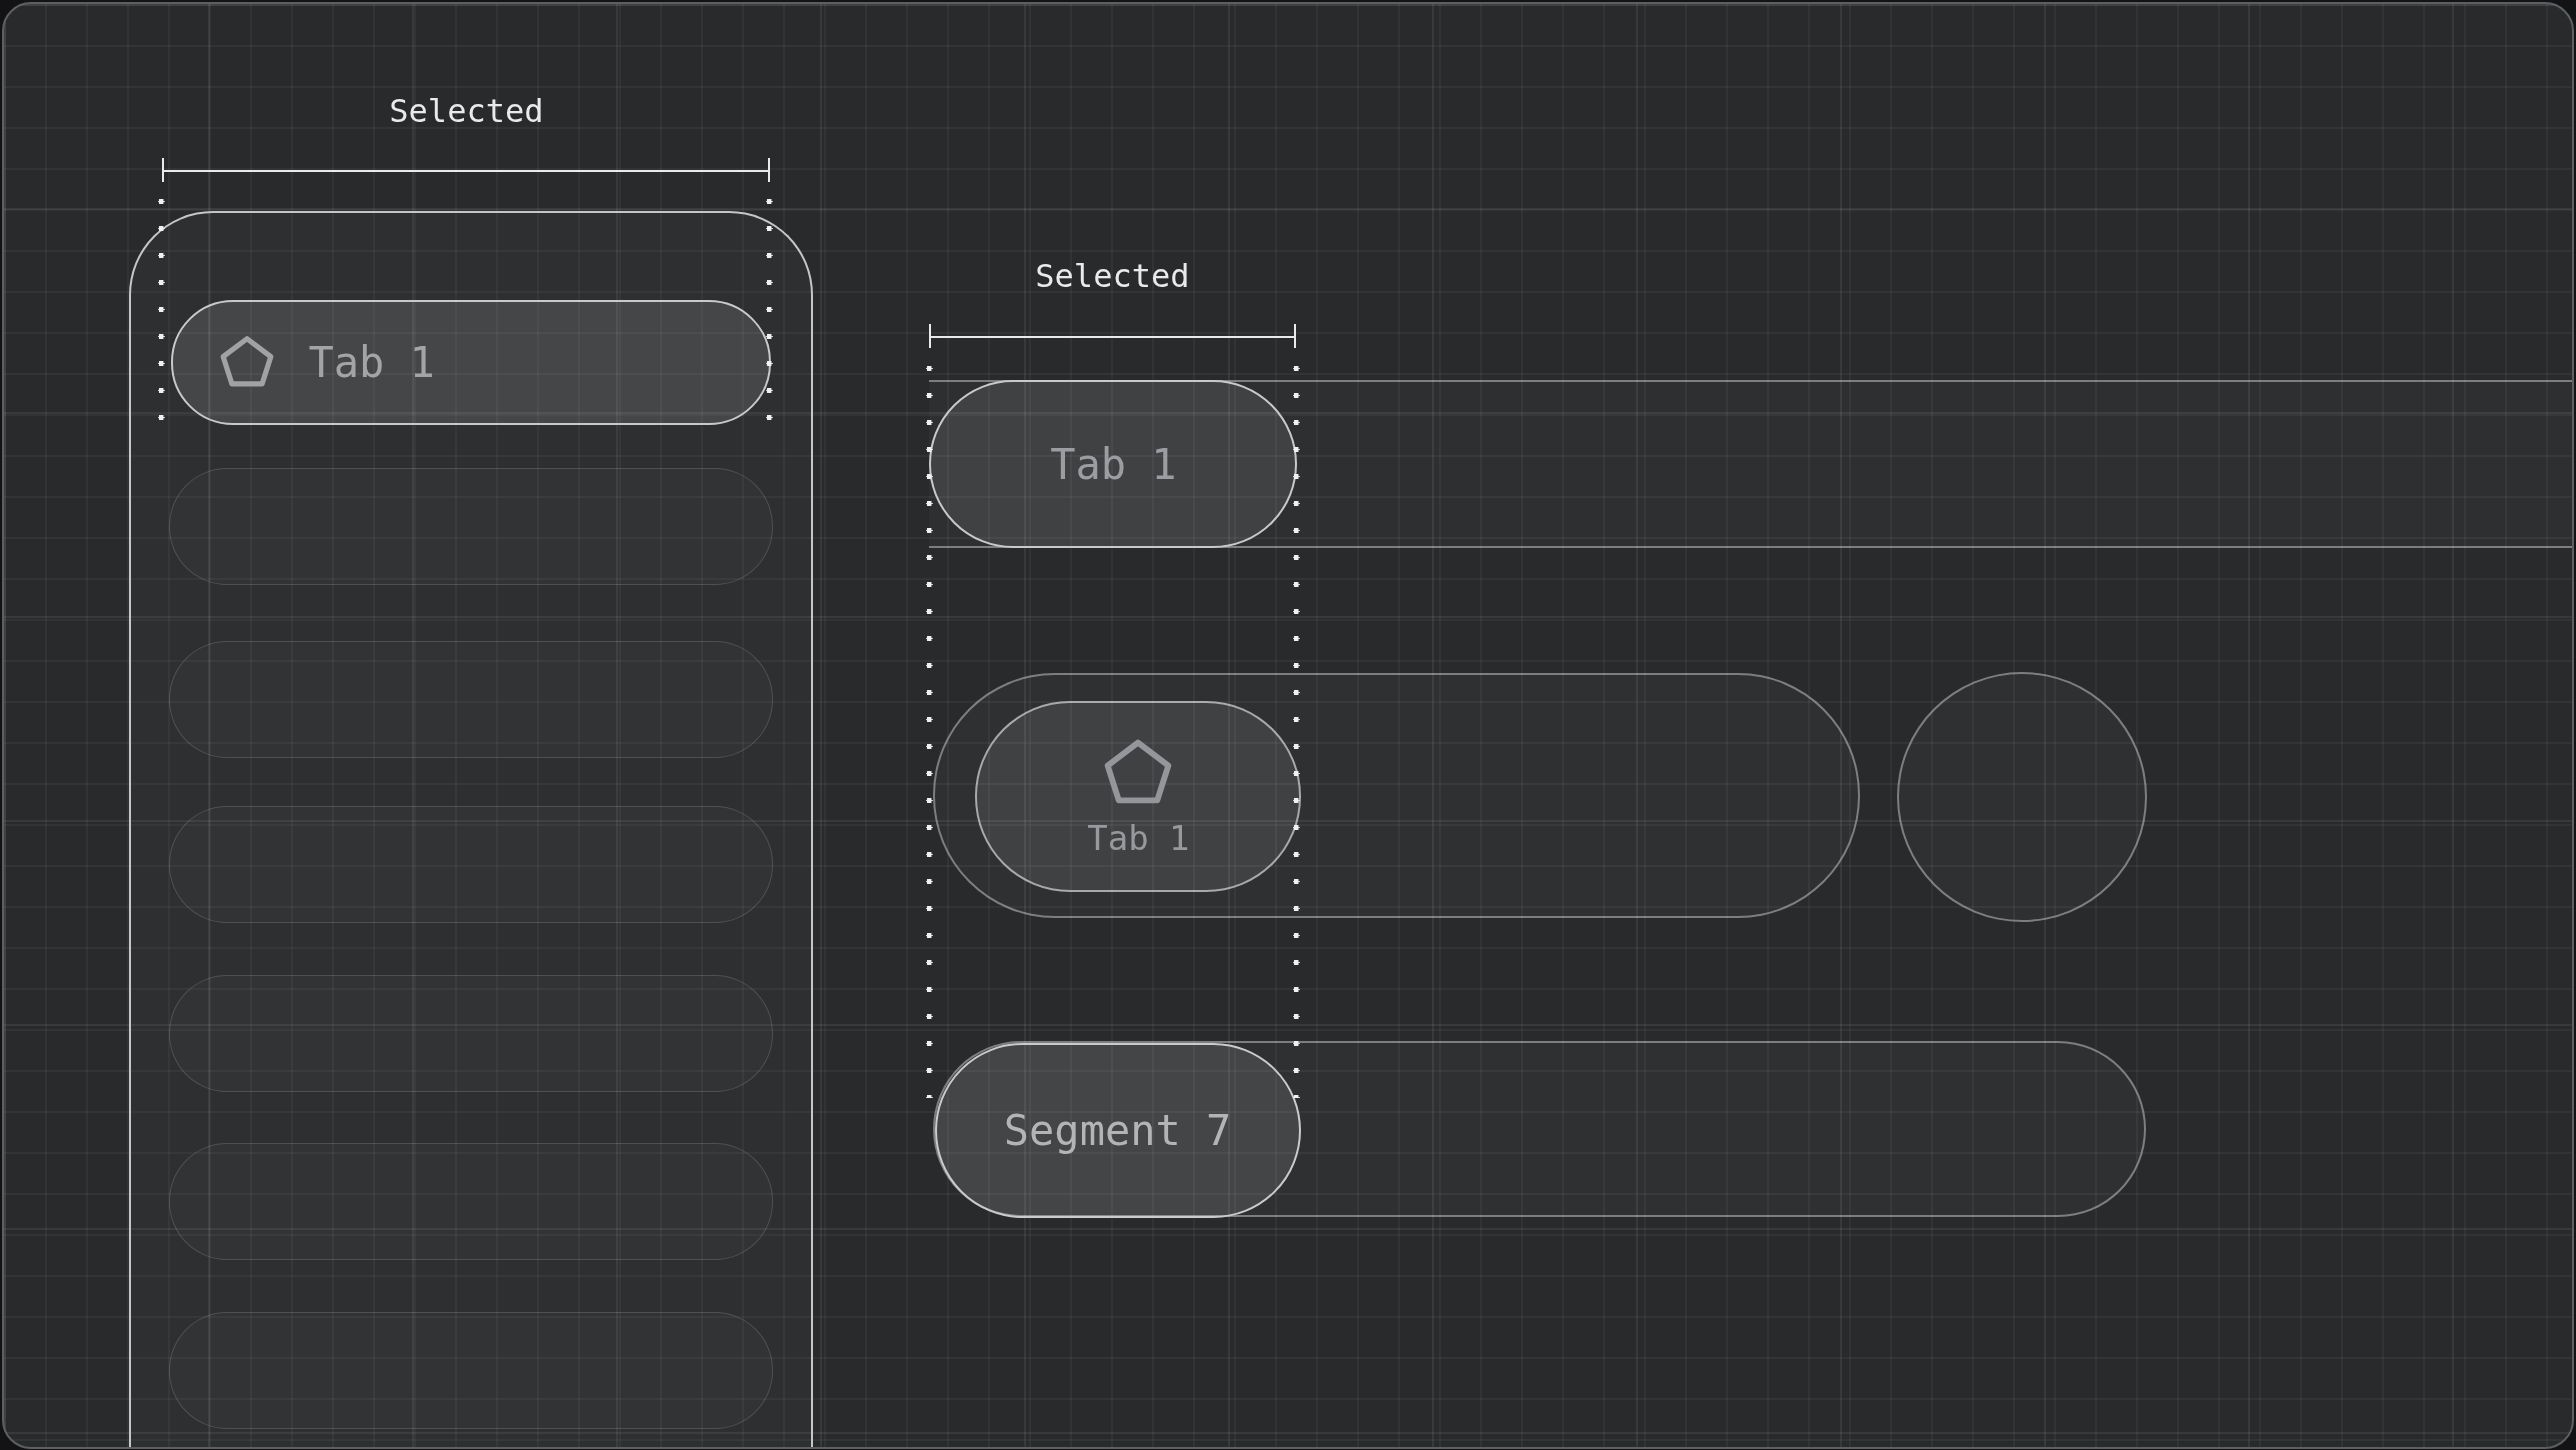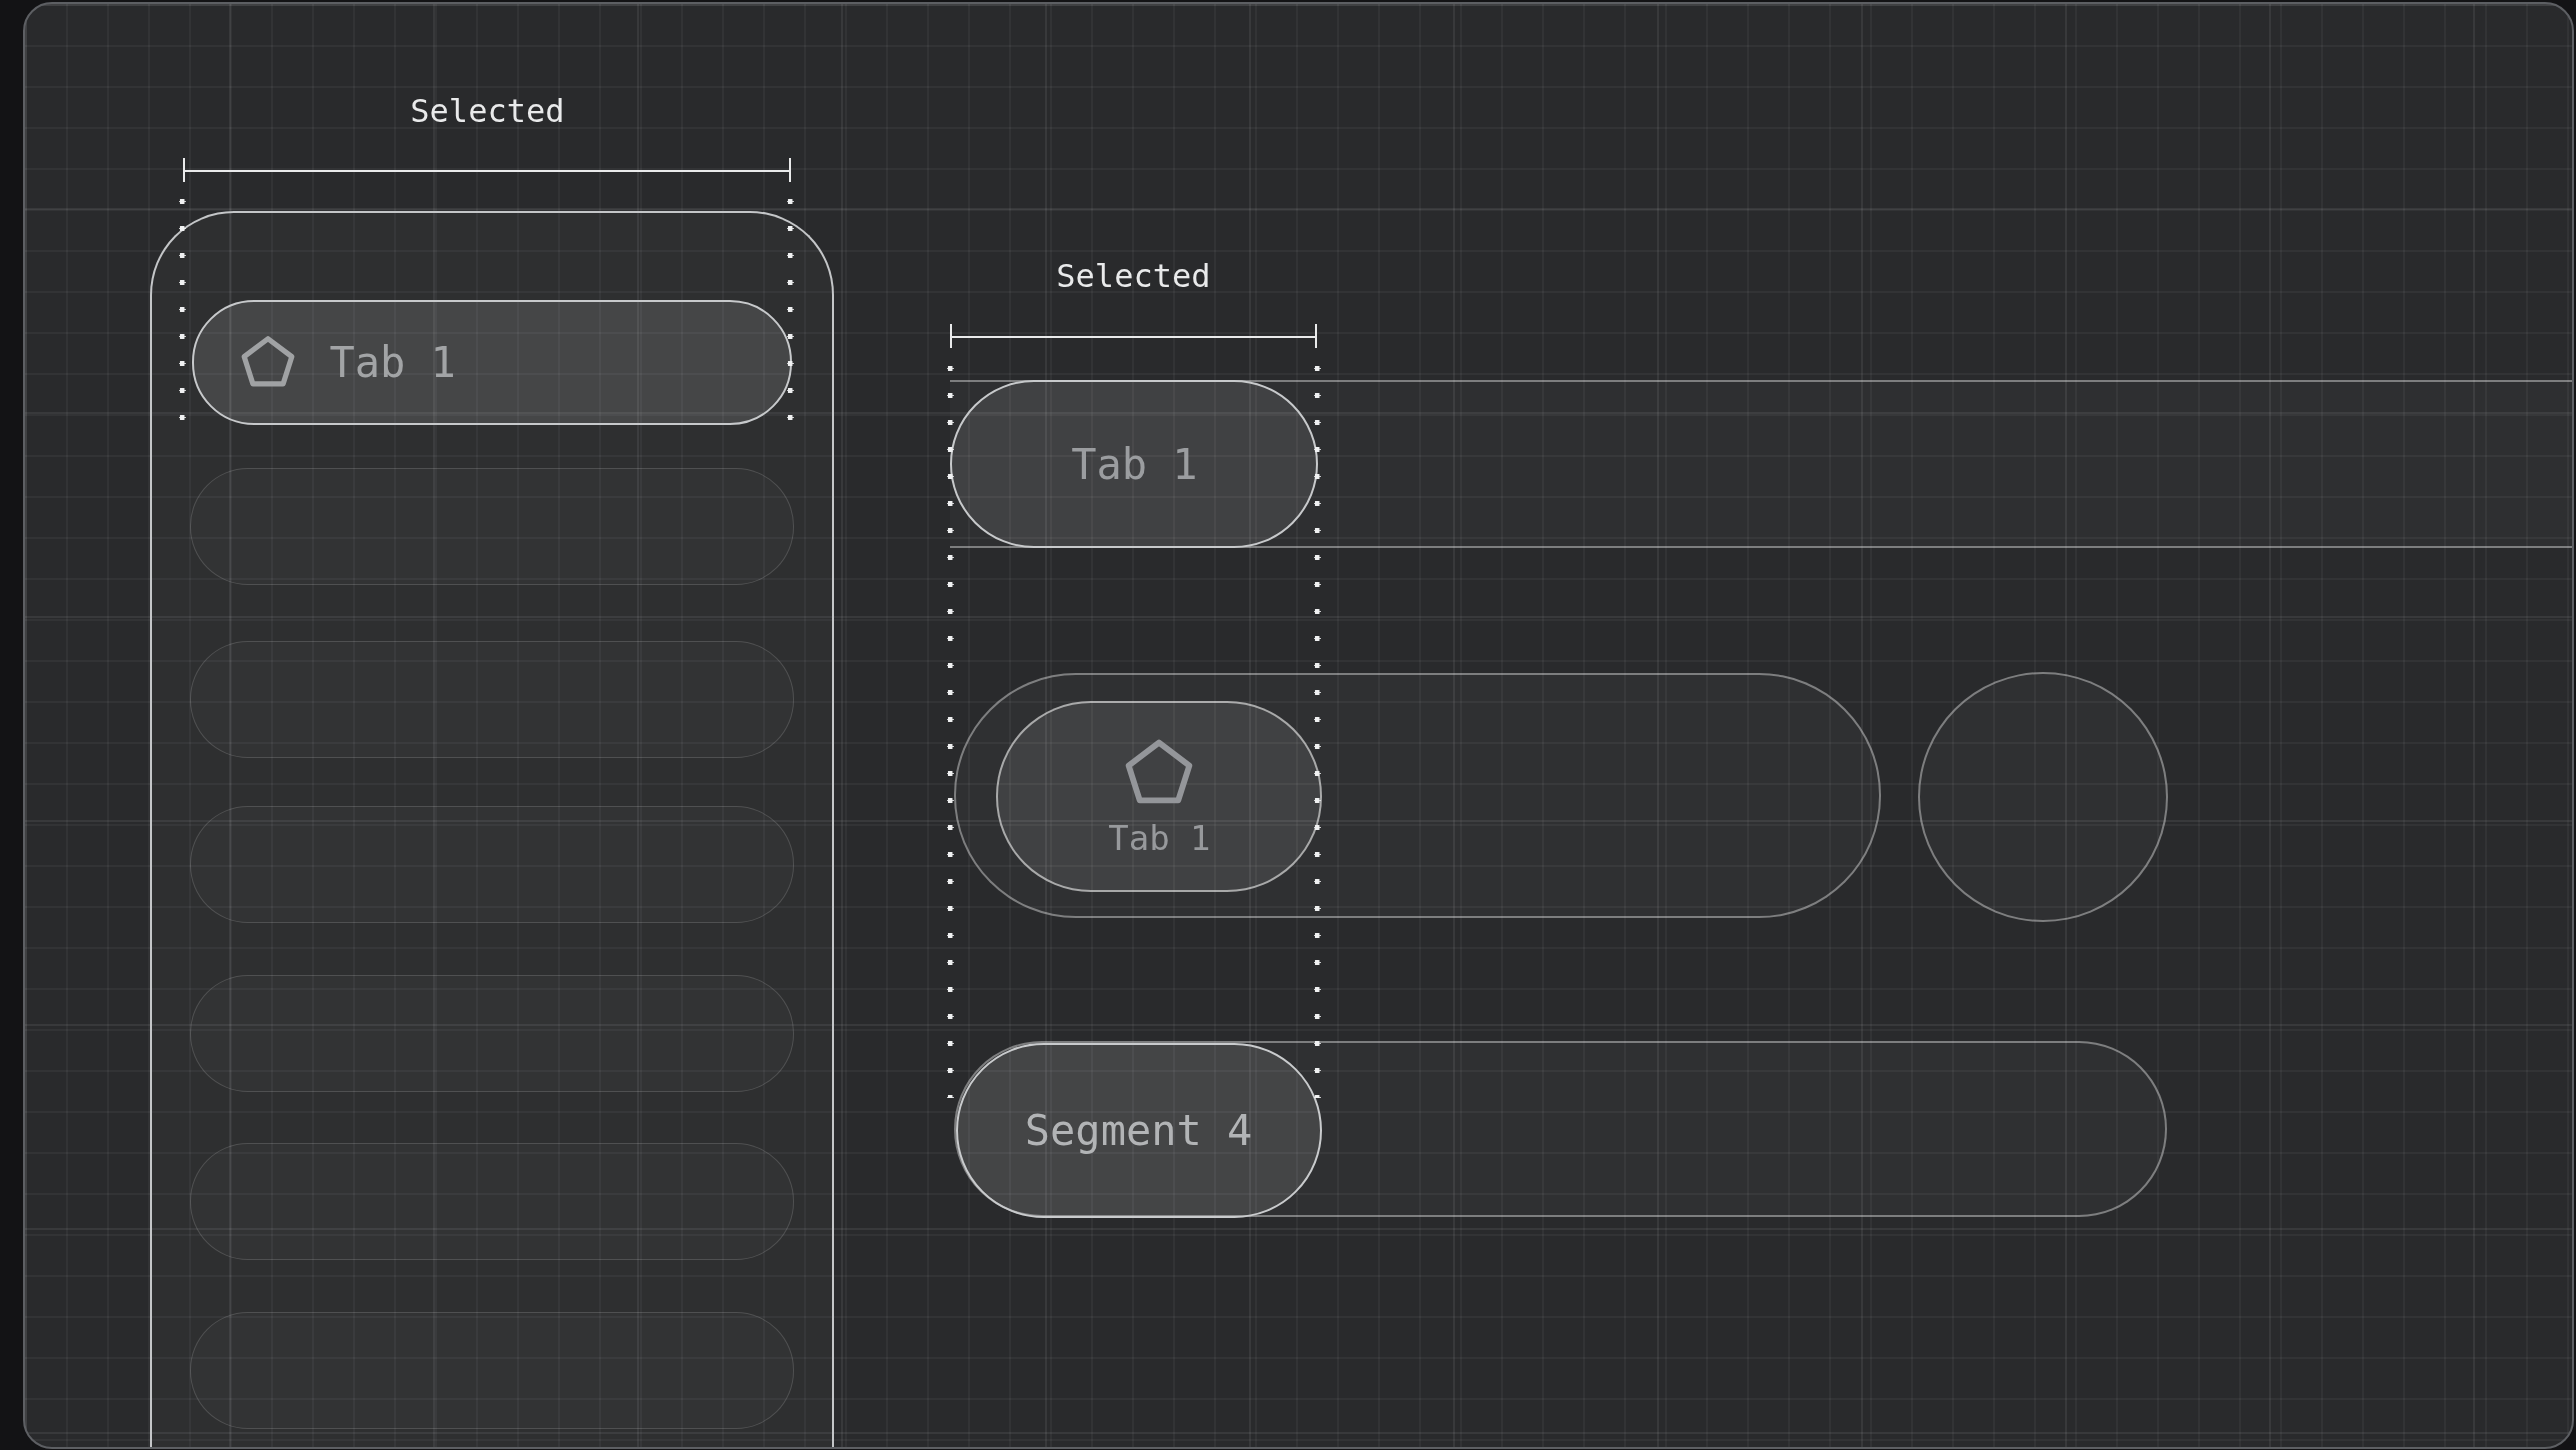--- a/index.html
+++ b/index.html
@@ -24,21 +24,20 @@
     border:2.4px solid var(--frame-border);
     border-radius:29px;
     background-color:var(--canvas-bg);
     background-image:
       linear-gradient(var(--grid-major) 1.6px,transparent 1.6px),
       linear-gradient(90deg,var(--grid-major) 1.6px,transparent 1.6px),
       linear-gradient(var(--grid-minor) 1.6px,transparent 1.6px),
       linear-gradient(90deg,var(--grid-minor) 1.6px,transparent 1.6px);
     background-size:204px 204px,204px 204px,41px 41px,41px 41px;
     overflow:hidden;
-    margin-left:21px;
   }
   .dim-label{
     position:absolute;width:400px;text-align:center;
     font-size:32px;line-height:38px;color:var(--annotation);z-index:6;
   }
   .dim-line{
     position:absolute;height:24px;z-index:6;
     border-left:2.4px solid var(--annotation);
     border-right:2.4px solid var(--annotation);
   }
@@ -158,19 +157,19 @@
         <svg width="74" height="74" viewBox="0 0 100 100">
           <polygon points="50,9 91,40 76,87 24,87 9,40" fill="none" stroke="#94969a" stroke-width="8" stroke-linejoin="round"></polygon>
         </svg>
         <span class="tab-label">Tab 1</span>
       </div>
     </div>
     <div class="avatar-circle"></div>
 
     <div class="segmented">
       <div class="segment-selected">
-        <span class="tab-label">Segment 4</span>
+        <span class="tab-label">Segment 7</span>
       </div>
     </div>
 
   </div>
 </div>
 
 
 </body></html>

